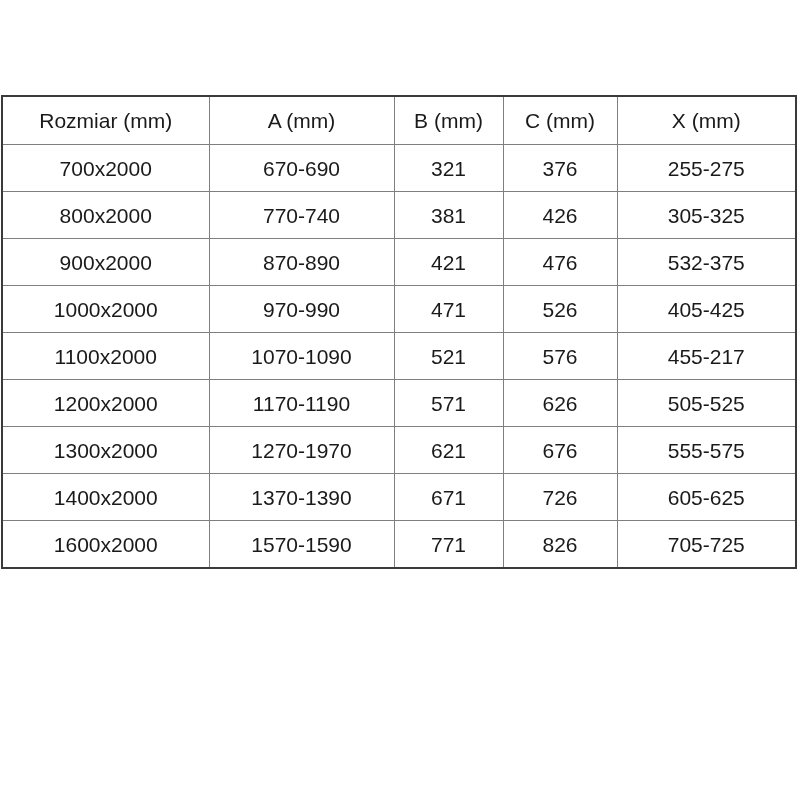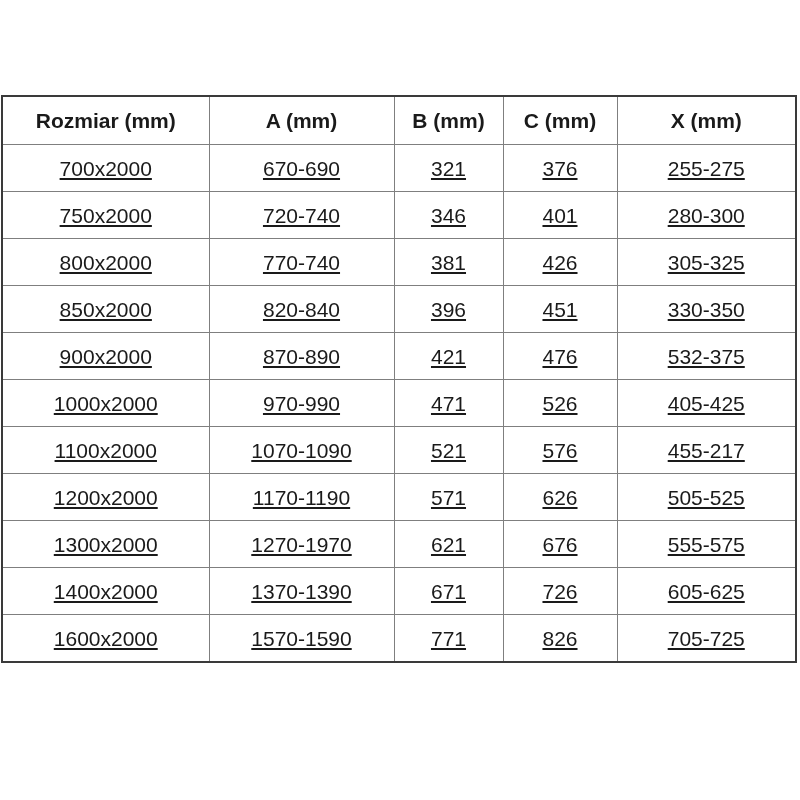--- a/index.html
+++ b/index.html
@@ -36,26 +36,25 @@
     text-align: center;
     vertical-align: middle;
     padding: 0;
     font-size: 21px;
     line-height: 1;
     white-space: nowrap;
     overflow: hidden;
   }
   table.dim-table thead th {
     height: 47px;
-    font-weight: bold;
+    font-weight: normal;
   }
   table.dim-table tbody td {
     height: 46px;
     font-weight: normal;
-    text-decoration: underline;
   }
   col.c-size { width: 207px; }
   col.c-a    { width: 185px; }
   col.c-b    { width: 109px; }
   col.c-c    { width: 114px; }
   col.c-x    { width: 179px; }
 </style>
 </head>
 <body>
 
@@ -79,39 +78,25 @@
     </thead>
     <tbody>
       <tr>
         <td>700x2000</td>
         <td>670-690</td>
         <td>321</td>
         <td>376</td>
         <td>255-275</td>
       </tr>
       <tr>
-        <td>750x2000</td>
-        <td>720-740</td>
-        <td>346</td>
-        <td>401</td>
-        <td>280-300</td>
-      </tr>
-      <tr>
         <td>800x2000</td>
         <td>770-740</td>
         <td>381</td>
         <td>426</td>
         <td>305-325</td>
-      </tr>
-      <tr>
-        <td>850x2000</td>
-        <td>820-840</td>
-        <td>396</td>
-        <td>451</td>
-        <td>330-350</td>
       </tr>
       <tr>
         <td>900x2000</td>
         <td>870-890</td>
         <td>421</td>
         <td>476</td>
         <td>532-375</td>
       </tr>
       <tr>
         <td>1000x2000</td>

